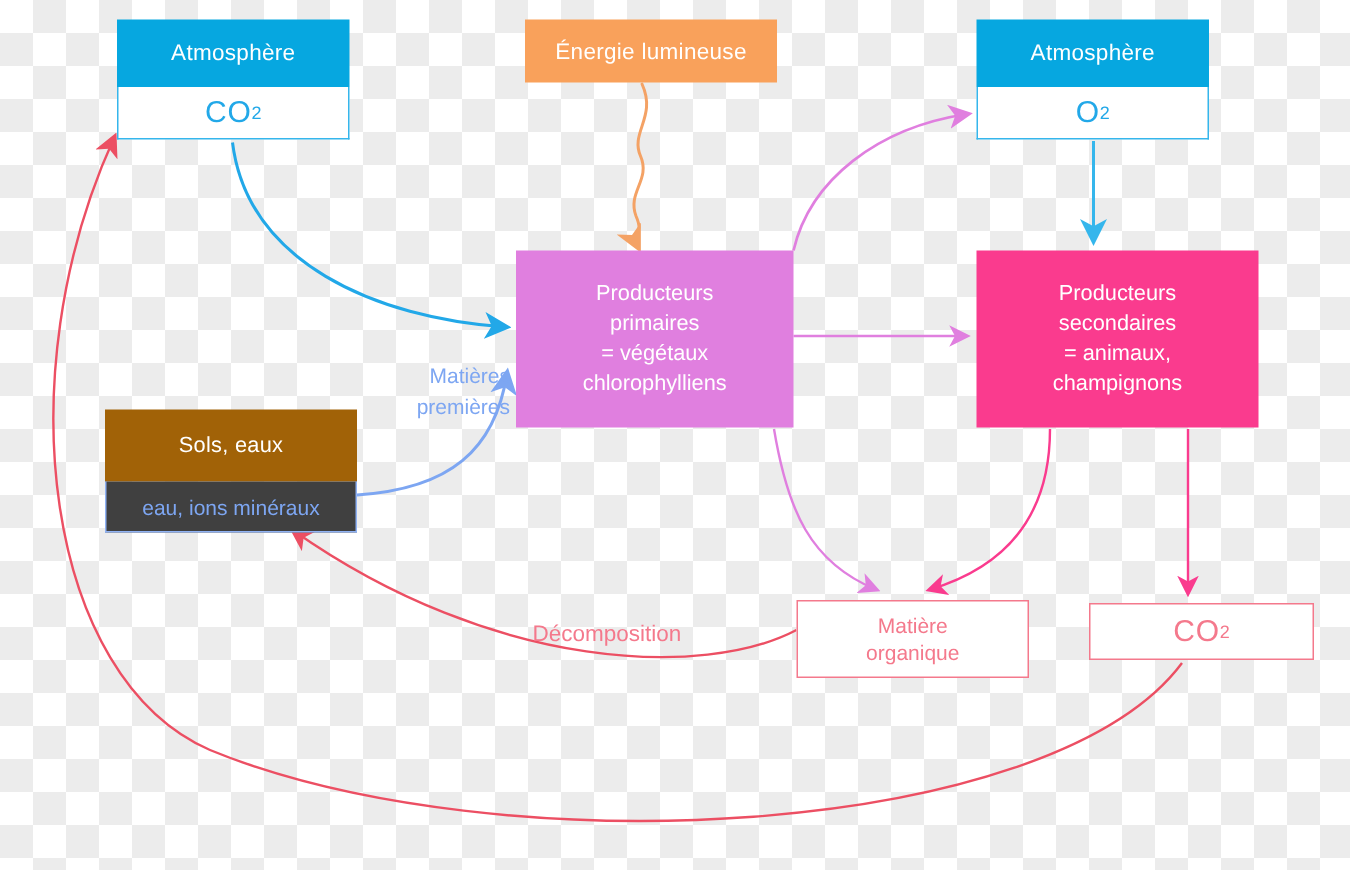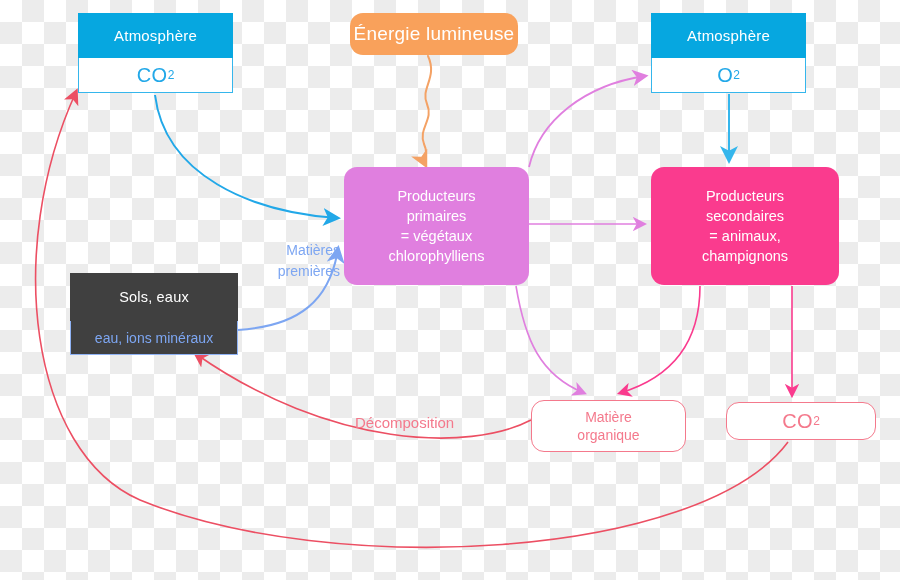--- a/index.html
+++ b/index.html
@@ -15,41 +15,41 @@
     position:absolute;left:0;top:0;width:900px;height:580px;
     background-image:
       linear-gradient(45deg,#ececec 25%,transparent 25%,transparent 75%,#ececec 75%),
       linear-gradient(45deg,#ececec 25%,transparent 25%,transparent 75%,#ececec 75%);
     background-size:44px 44px;
     background-position:0 0, 22px 22px;
     background-color:#ffffff;
     z-index:0;
   }
   #svg-layer{position:absolute;left:0;top:0;z-index:1;}
-  .node{position:absolute;z-index:2;box-sizing:border-box;border-radius:13px;}
+  .node{position:absolute;z-index:2;box-sizing:border-box;}
 
   .hdr{
     display:flex;align-items:center;justify-content:center;
     color:#ffffff;font-size:15px;font-weight:400;letter-spacing:.2px;
   }
   .bdy{
     display:flex;align-items:center;justify-content:center;
     box-sizing:border-box;
   }
   .chem{font-size:20px;letter-spacing:.5px;}
   .chem sub{font-size:12px;vertical-align:-4px;letter-spacing:0;}
 
   
   #atm-co2{left:78px;top:13px;width:155px;height:80px;}
   #atm-co2 .hdr{height:45px;background:#06a7e0;}
   #atm-co2 .bdy{height:35px;border:1px solid #35b6ec;border-top:none;background:#ffffff;color:#22a8e8;}
 
   
   #energie{left:350px;top:13px;width:168px;height:42px;background:#f9a15b;}
-  #energie .hdr{height:42px;font-size:19px;}
+  #energie .hdr{height:42px;font-size:15px;}
 
   
   #atm-o2{left:651px;top:13px;width:155px;height:80px;}
   #atm-o2 .hdr{height:45px;background:#06a7e0;}
   #atm-o2 .bdy{height:35px;border:1px solid #35b6ec;border-top:none;background:#ffffff;color:#22a8e8;}
 
   
   #prod-prim{left:344px;top:167px;width:185px;height:118px;background:#e07fdf;}
   #prod-prim .txt{
     width:100%;height:100%;display:flex;flex-direction:column;
@@ -60,21 +60,21 @@
   
   #prod-sec{left:651px;top:167px;width:188px;height:118px;background:#fa3b8e;}
   #prod-sec .txt{
     width:100%;height:100%;display:flex;flex-direction:column;
     align-items:center;justify-content:center;color:#ffffff;
     font-size:14.5px;line-height:20px;text-align:center;
   }
 
   
   #sols{left:70px;top:273px;width:168px;height:74px;}
-  #sols .hdr{height:48px;background:#404040;font-size:14.5px;}
+  #sols .hdr{height:48px;background:#a16207;font-size:14.5px;}
   #sols .bdy{height:34px;border:1px solid #8fb2f4;border-top:none;background:#404040;color:#7da6f2;font-size:14px;}
 
   
   #mat-org{left:531px;top:400px;width:155px;height:52px;border:1.4px solid #f4798c;background:#ffffff;}
   #mat-org .txt{
     width:100%;height:100%;display:flex;flex-direction:column;
     align-items:center;justify-content:center;color:#f4798c;
     font-size:14px;line-height:18px;text-align:center;
   }
 

